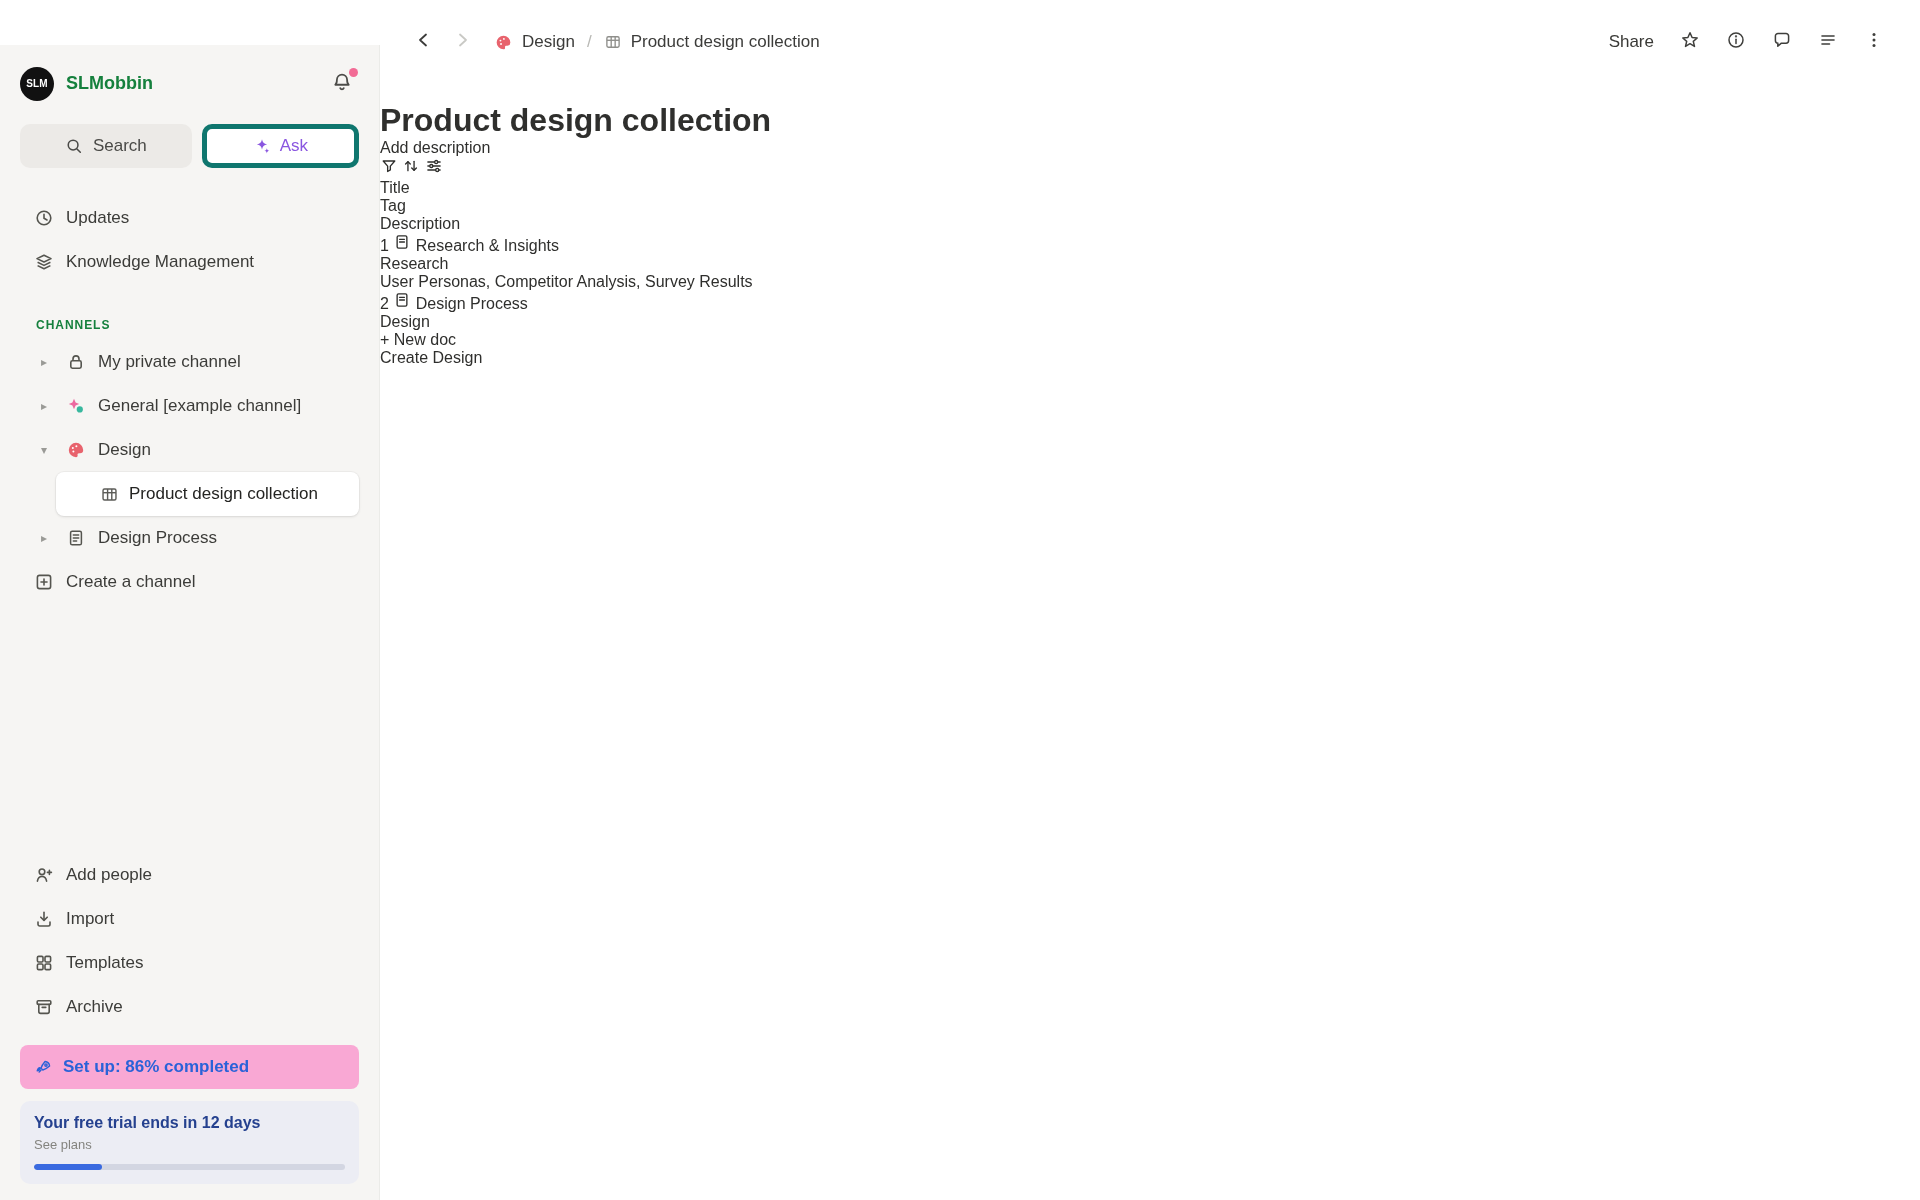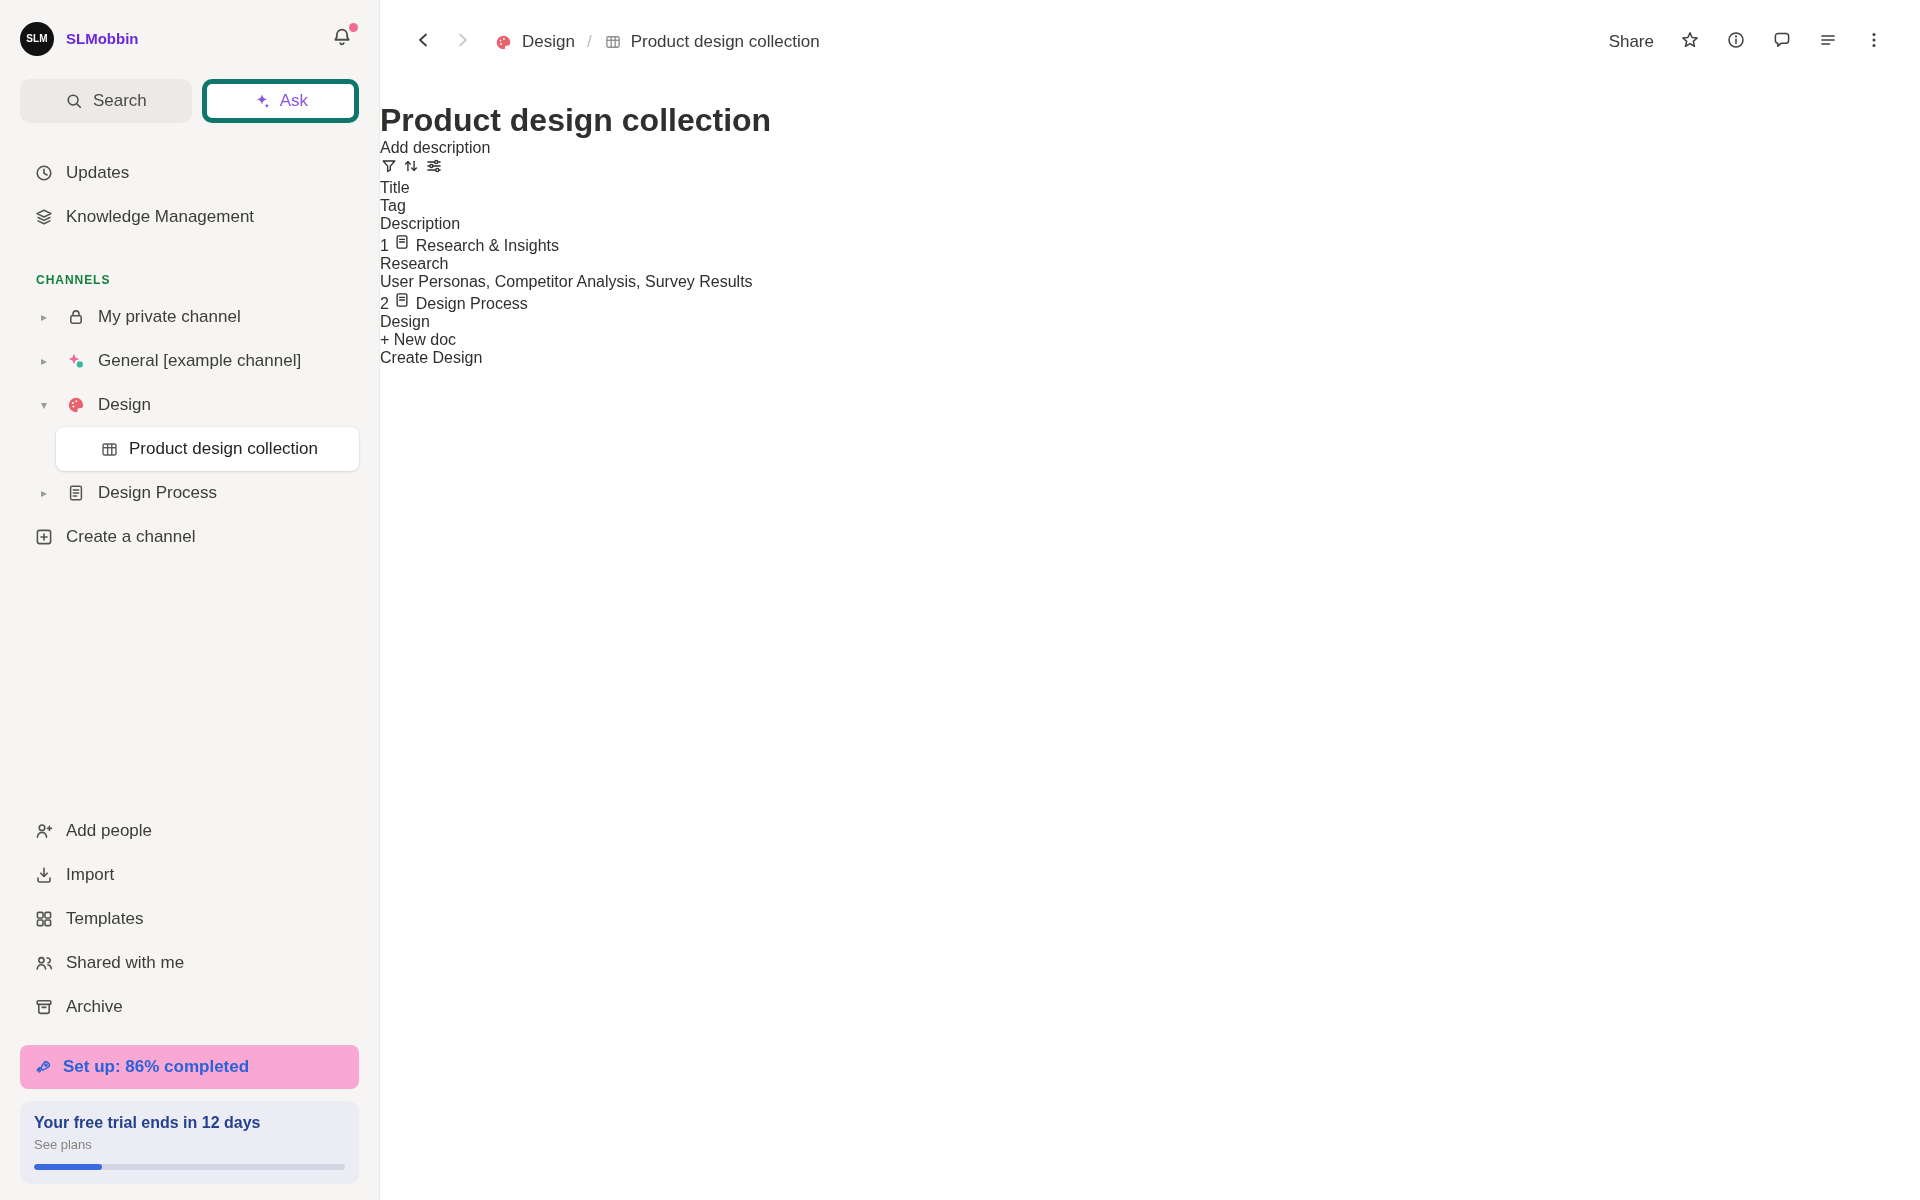--- a/index.html
+++ b/index.html
@@ -7,30 +7,30 @@
   body {
     width:1920px; height:1200px;
     font-family:"Liberation Sans", sans-serif;
     color:#2f2f2d; background:#fff; overflow:hidden;
   }
   .app { display:flex; width:1920px; height:1200px; }
 
   
   .sidebar {
     width:380px; flex:none; background:#f6f5f3; border-right:1px solid #ebebe8;
-    display:flex; flex-direction:column; padding:20px 20px 16px;
+    display:flex; flex-direction:column; padding:20px 20px 16px;margin-top:45px;
   }
   .ws-row { display:flex; align-items:center; justify-content:space-between; margin-bottom:22px; }
   .ws { display:flex; align-items:center; gap:12px; cursor:pointer; }
   .logo {
     width:34px; height:34px; border-radius:50%; background:#111; color:#fff;
     font-size:10px; font-weight:bold; display:flex; align-items:center; justify-content:center;
     letter-spacing:.02em;
   }
-  .ws-name { font-size:15px; font-weight:bold; color:#6d28d9; }
+  .ws-name { font-size:18px; font-weight:bold; color:#15803d; }
   .bell { position:relative; background:none; border:none; padding:6px; cursor:pointer; color:#4c4c49; }
   .bell .dot { position:absolute; top:3px; right:1px; width:9px; height:9px; border-radius:50%; background:#f26b95; }
 
   .search-row { display:flex; gap:10px; margin-bottom:28px; }
   .btn-search {
     flex:1.18; height:44px; border:none; border-radius:10px; background:#eceae7;
     display:flex; align-items:center; justify-content:center; gap:10px;
     font-family:inherit; font-size:17px; color:#4a4a47; cursor:pointer;
   }
   .btn-ask {
@@ -284,29 +284,20 @@
       <span>Import</span>
     </div>
     <div class="foot-item">
       <svg class="ic" width="20" height="20" viewBox="0 0 20 20" fill="none" stroke="currentColor" stroke-width="1.6">
         <rect x="3.4" y="3.4" width="5.6" height="5.6" rx="1.2"></rect>
           <rect x="11" y="3.4" width="5.6" height="5.6" rx="1.2"></rect>
         <rect x="3.4" y="11" width="5.6" height="5.6" rx="1.2"></rect>
           <rect x="11" y="11" width="5.6" height="5.6" rx="1.2"></rect>
       </svg>
       <span>Templates</span>
-    </div>
-    <div class="foot-item">
-      <svg class="ic" width="20" height="20" viewBox="0 0 20 20" fill="none" stroke="currentColor" stroke-width="1.6" stroke-linecap="round">
-        <circle cx="7.4" cy="7.2" r="2.6"></circle>
-        <path d="M3.2 16c.5-2.8 2-4.3 4.2-4.3s3.7 1.5 4.2 4.3"></path>
-        <path d="M13.2 5.1a2.4 2.4 0 1 1 .9 4.7"></path>
-        <path d="M13.9 11.7c1.9.2 3 1.6 3.4 4"></path>
-      </svg>
-      <span>Shared with me</span>
     </div>
     <div class="foot-item">
       <svg class="ic" width="20" height="20" viewBox="0 0 20 20" fill="none" stroke="currentColor" stroke-width="1.6" stroke-linecap="round" stroke-linejoin="round">
         <rect x="3.2" y="3.8" width="13.6" height="3.6" rx="1"></rect>
         <path d="M4.8 7.4v7.2A1.8 1.8 0 0 0 6.6 16.4h6.8a1.8 1.8 0 0 0 1.8-1.8V7.4"></path>
         <line x1="8.2" y1="10.4" x2="11.8" y2="10.4"></line>
       </svg>
       <span>Archive</span>
     </div>
 

